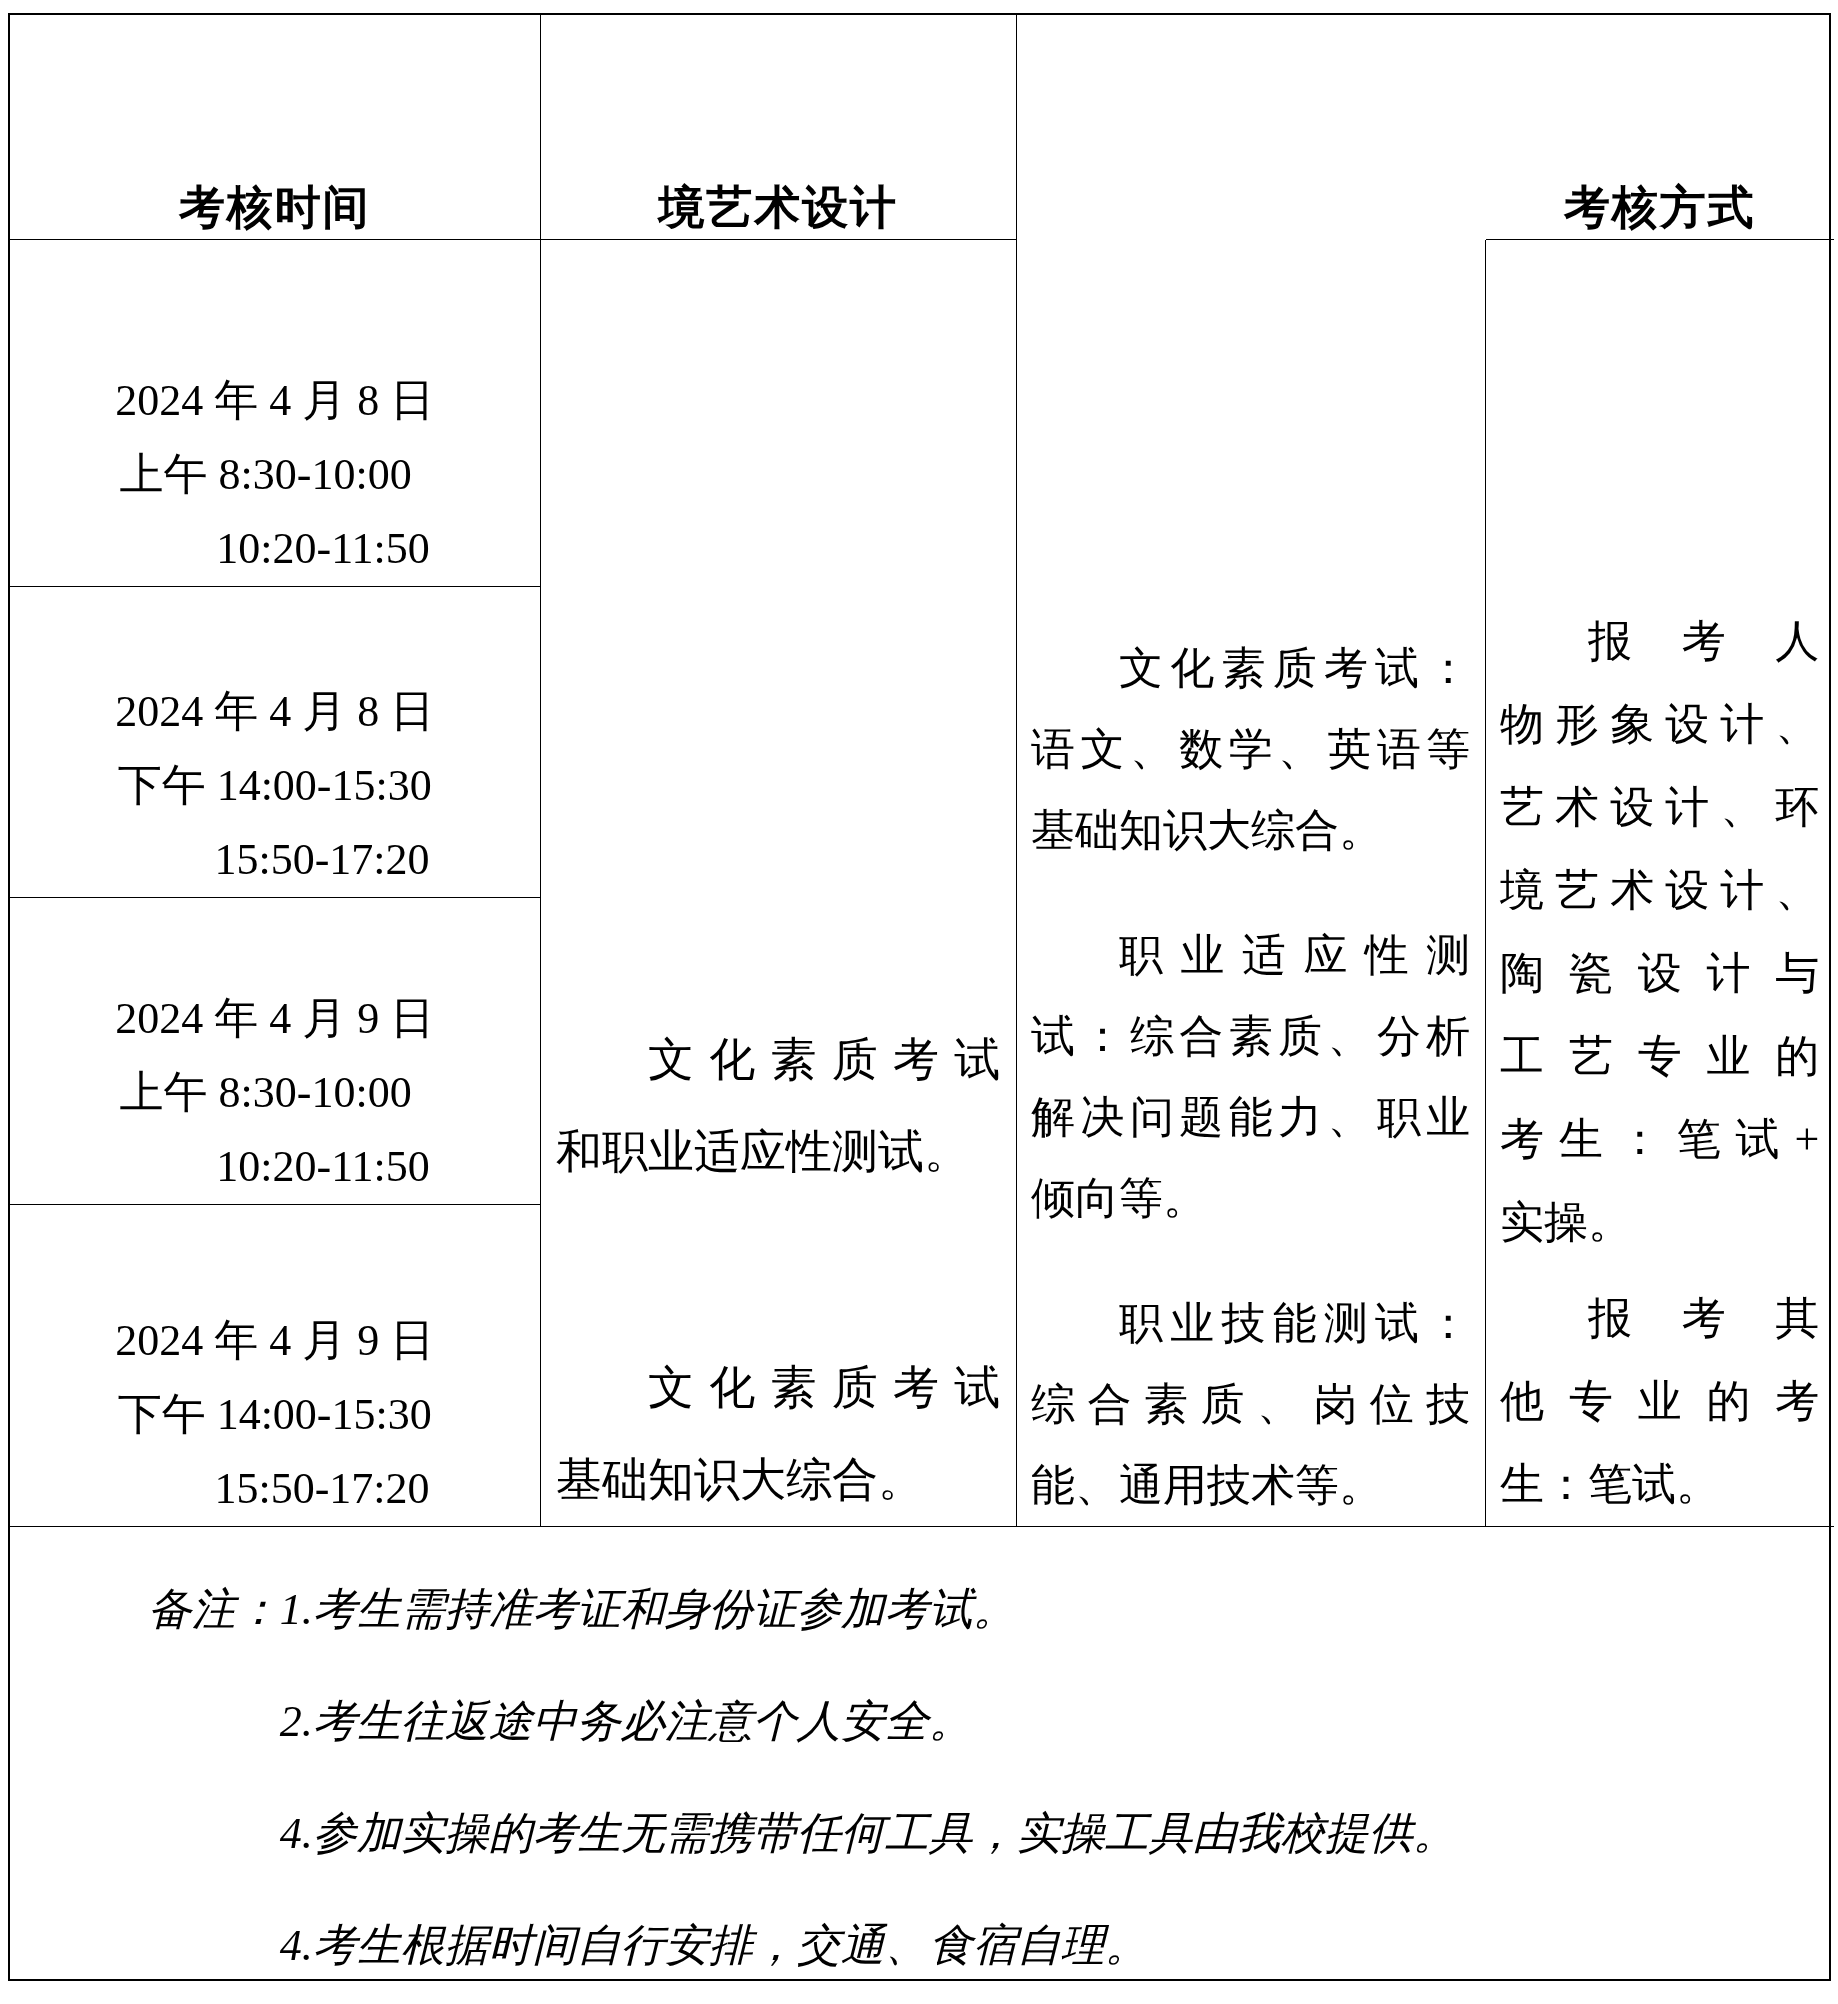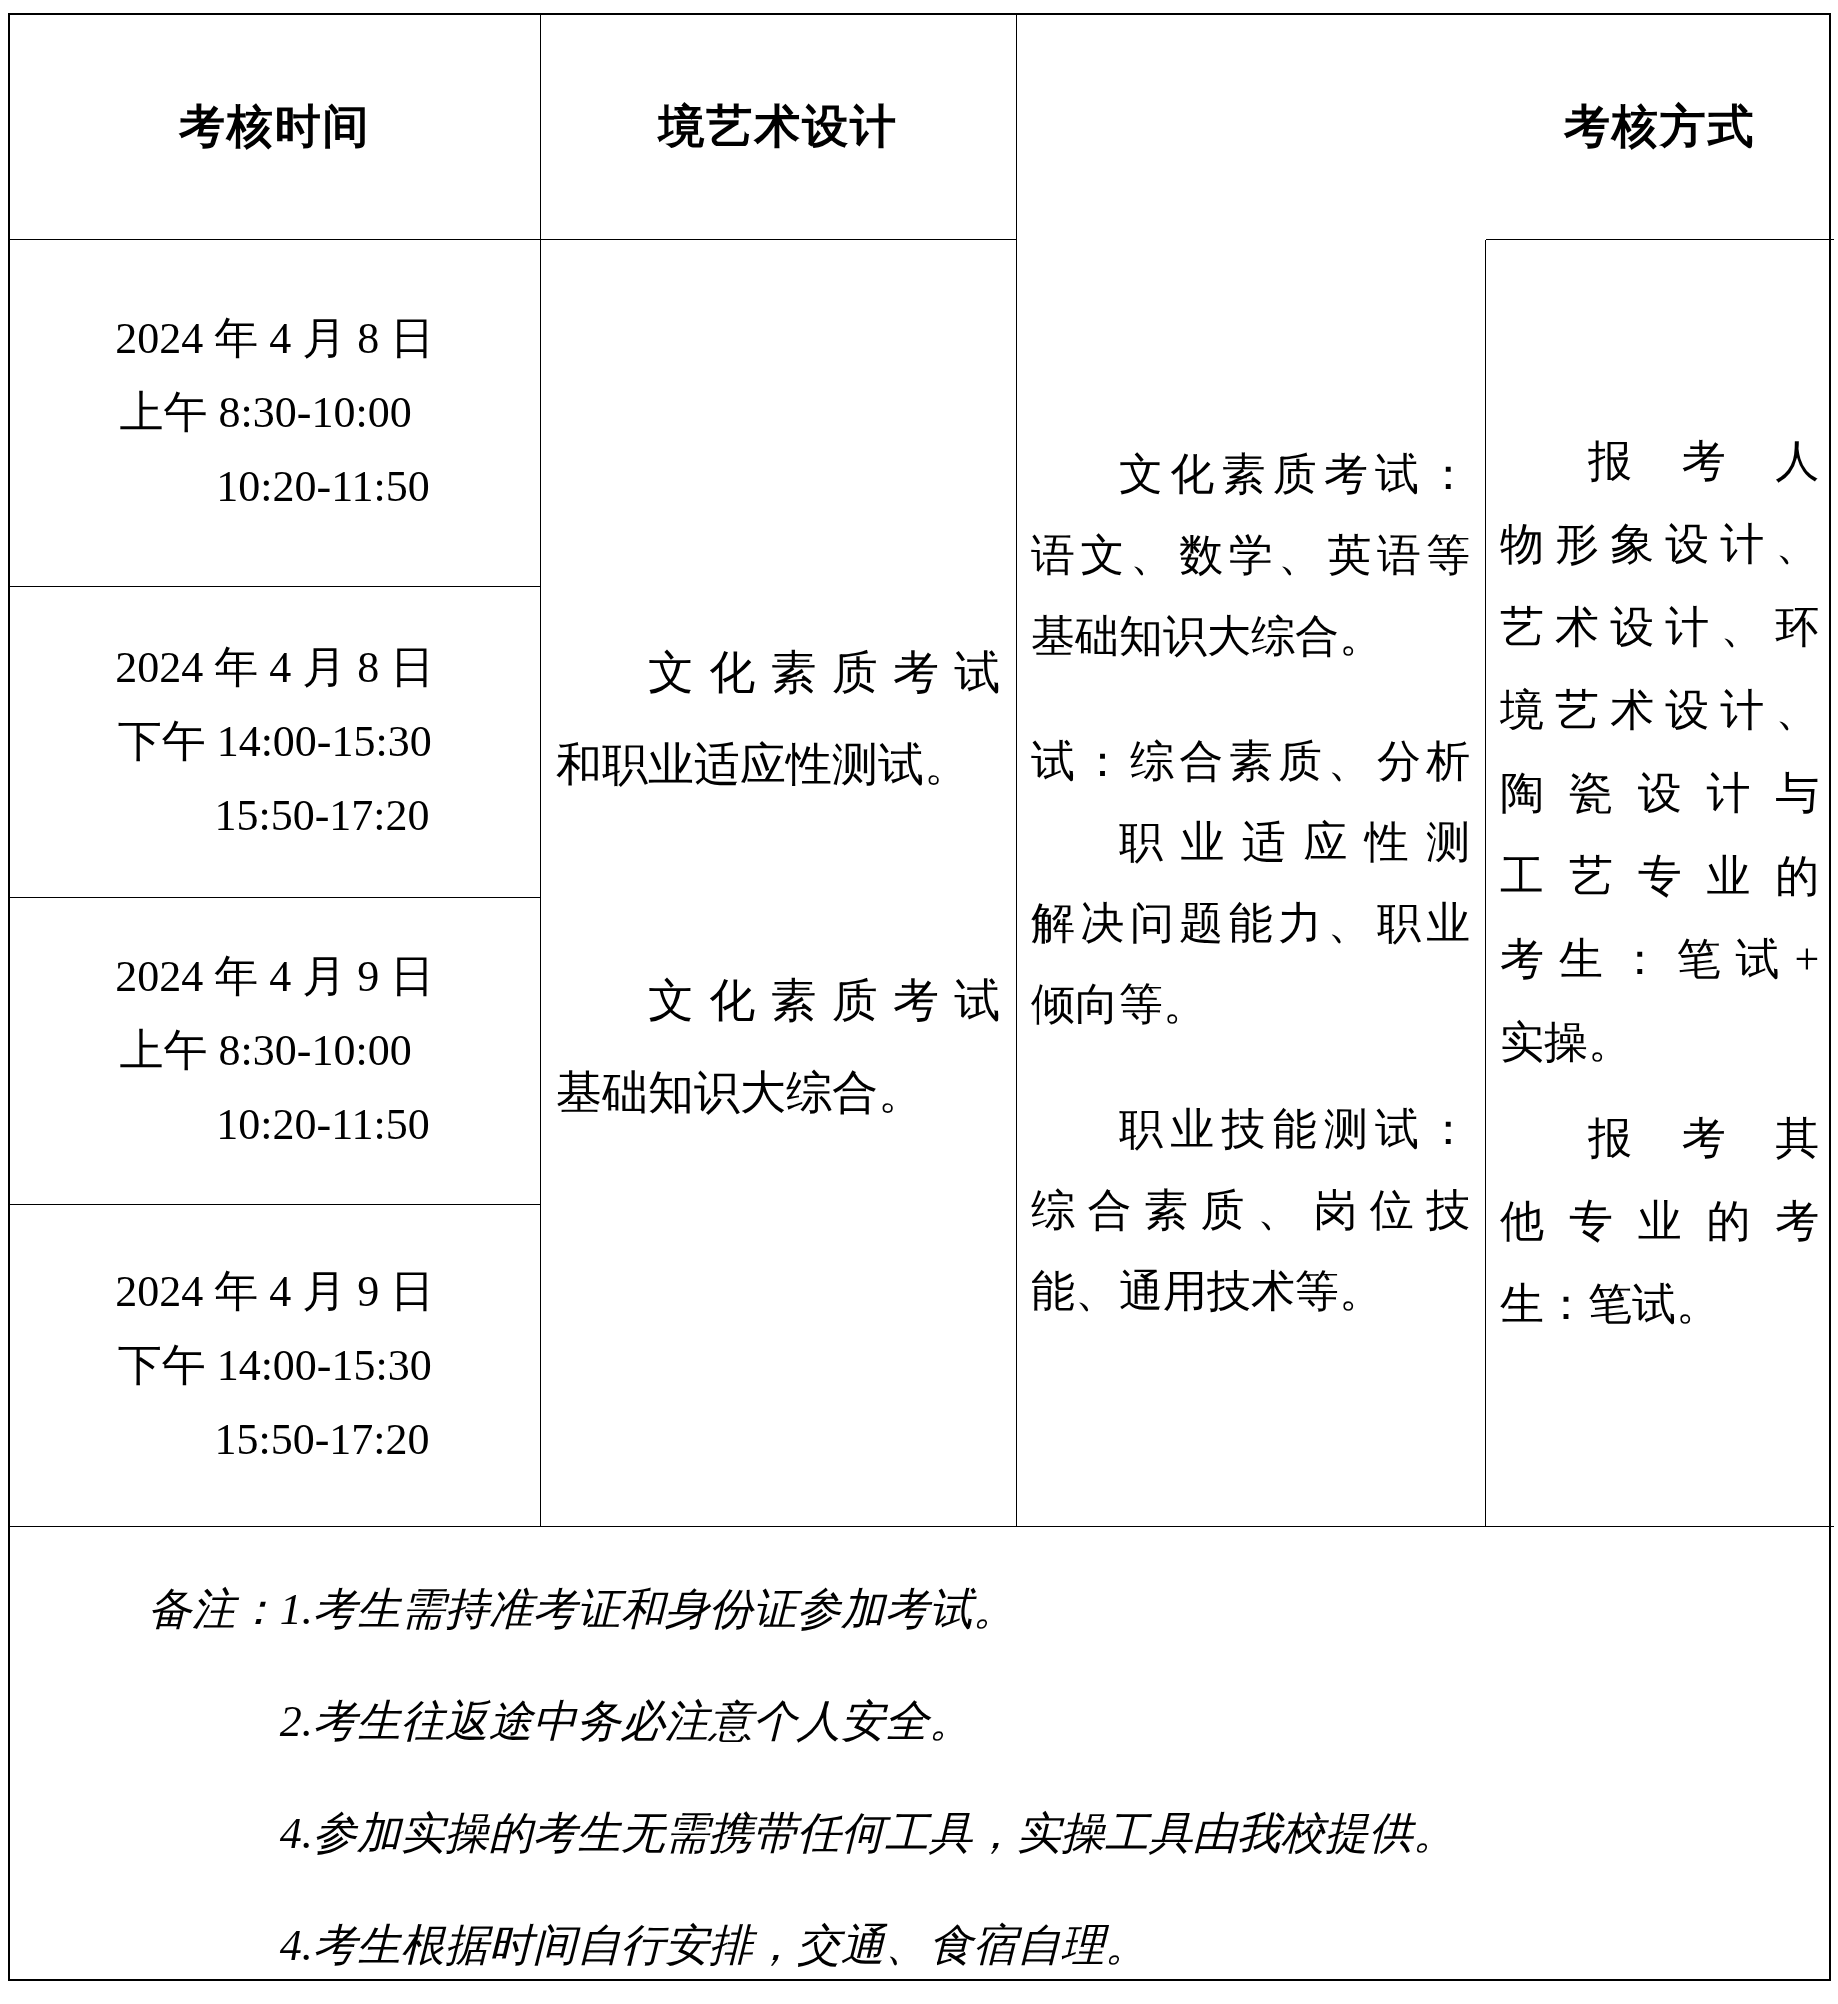--- a/index.html
+++ b/index.html
@@ -13,21 +13,21 @@
     width:1823px; margin:13.4px 0 0 7.7px;
     border:2.9px solid #000;
     display:grid;
     grid-template-columns:531px 476px 469px 348px;
     grid-template-rows:225px 347px 311px 307px 322px 452px;
     background:#ffffff;
   }
   .cell {
     border-right:1.9px solid #000;
     border-bottom:1.9px solid #000;
-    display:flex; flex-direction:column; justify-content:center;
+    display:flex; flex-direction:column; justify-content:flex-end;
     overflow:hidden;
   }
   .last-col { border-right:none; }
 
   
   .h1{grid-area:1/1/2/2}.h2{grid-area:1/2/2/3}.h3{grid-area:1/3/2/4}.h4{grid-area:1/4/2/5}
   .t1{grid-area:2/1/3/2}.t2{grid-area:3/1/4/2}.t3{grid-area:4/1/5/2}.t4{grid-area:5/1/6/2}
   .subj{grid-area:2/2/6/3}.cont{grid-area:2/3/6/4}.meth{grid-area:2/4/6/5}
   .notes{grid-area:6/1/7/5; border-right:none; border-bottom:none;}
 
@@ -116,22 +116,22 @@
     </div>
   </div>
 
   <div class="cell content-cell cont">
     <div class="para">
       <div class="ln indent2 spread">文化素质考试：</div>
       <div class="ln spread">语文、数学、英语等</div>
       <div class="ln">基础知识大综合。</div>
     </div>
     <div class="para">
+      <div class="ln indent2 spread">职业适应性测</div>
       <div class="ln spread">试：综合素质、分析</div>
-      <div class="ln indent2 spread">职业适应性测</div>
       <div class="ln spread">解决问题能力、职业</div>
       <div class="ln">倾向等。</div>
     </div>
     <div class="para">
       <div class="ln indent2 spread">职业技能测试：</div>
       <div class="ln spread">综合素质、岗位技</div>
       <div class="ln">能、通用技术等。</div>
     </div>
   </div>
 

